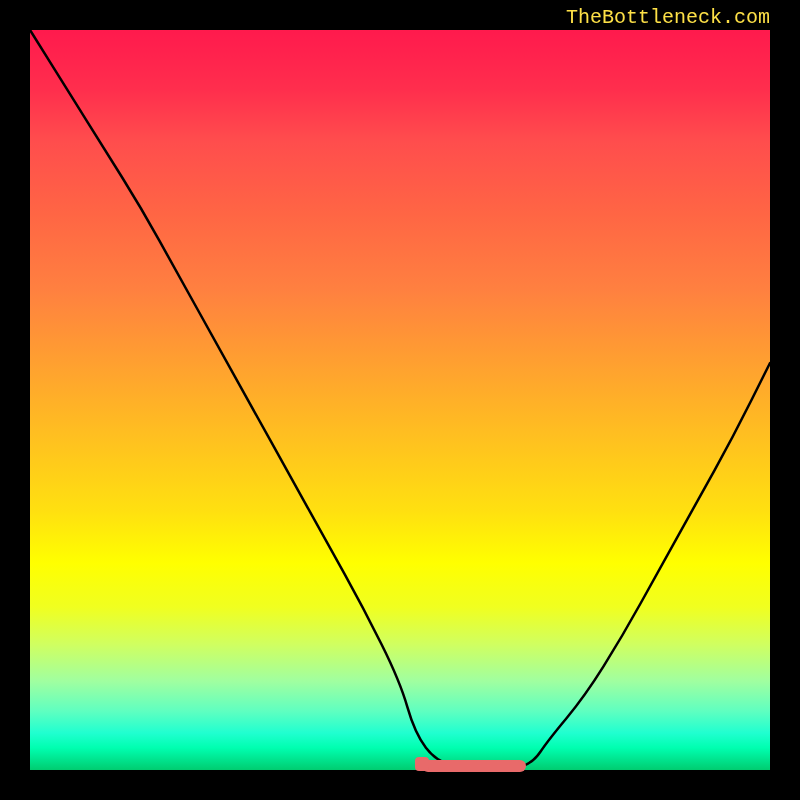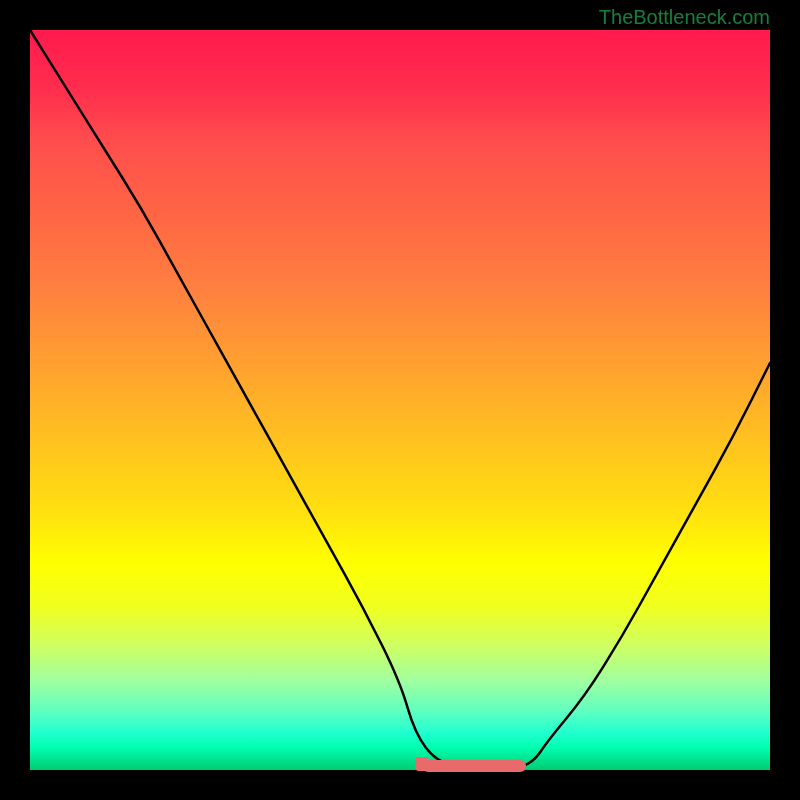--- a/index.html
+++ b/index.html
@@ -32,23 +32,23 @@
       #60ffc0 92%,
       #20ffd0 95%,
       #00ffb0 97%,
       #00cc70 100%
     );
   }
   .attribution {
     position: absolute;
     top: 6px;
     right: 30px;
-    font-family: Liberation Sans, sans-serif;
+    font-family: Liberation Mono, monospace;
     font-size: 20px;
-    color: #15803d;
+    color: #fde047;
     font-weight: 500;
   }
   svg.curve {
     position: absolute;
     left: 0;
     top: 0;
     width: 740px;
     height: 740px;
     overflow: visible;
   }

